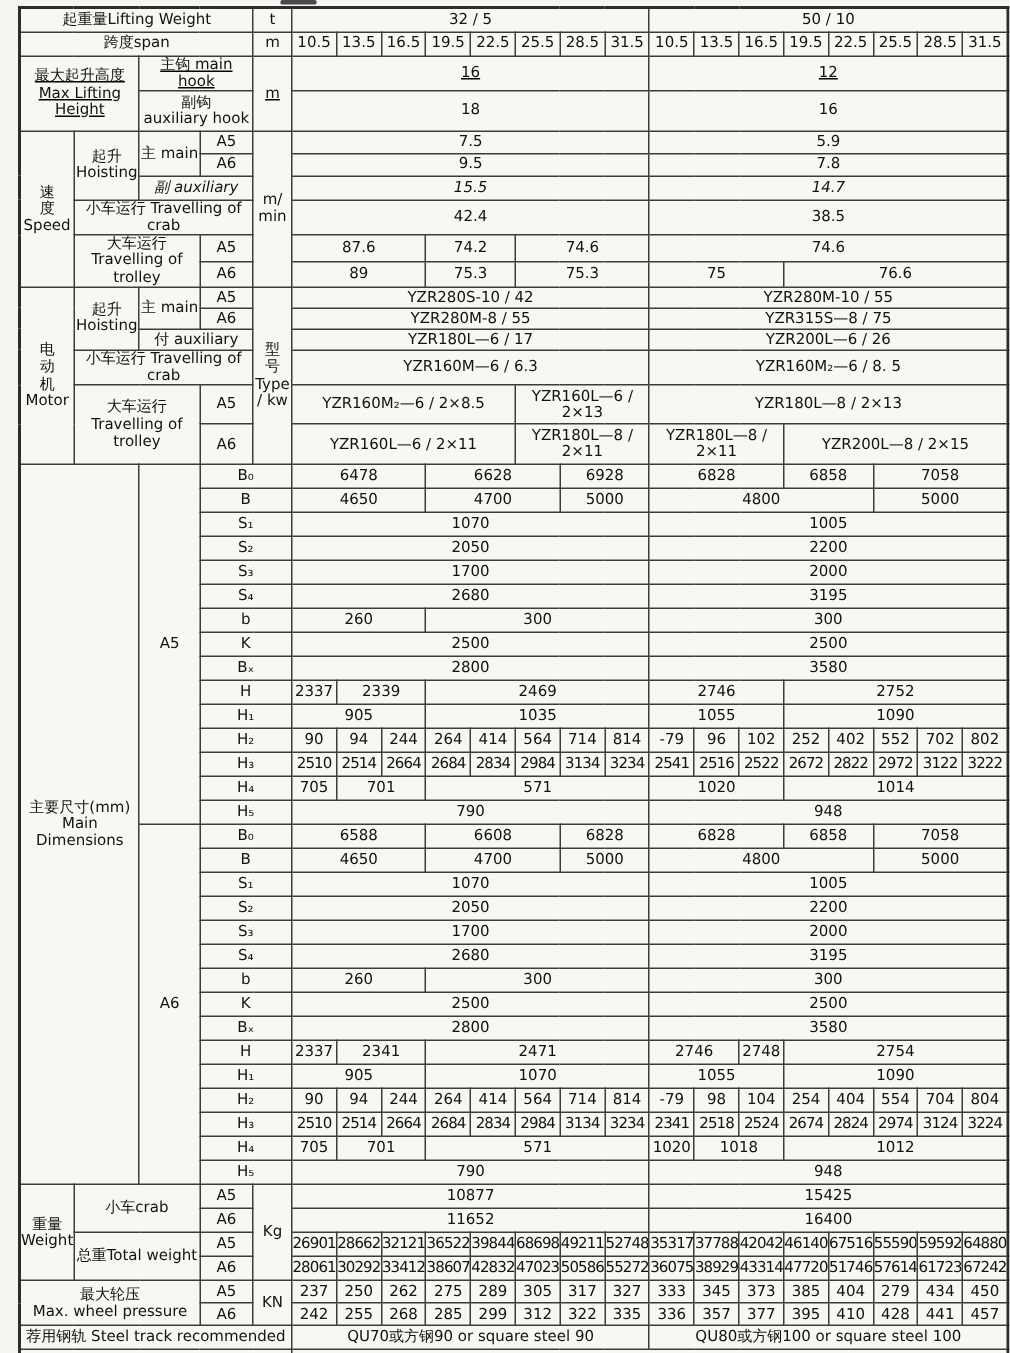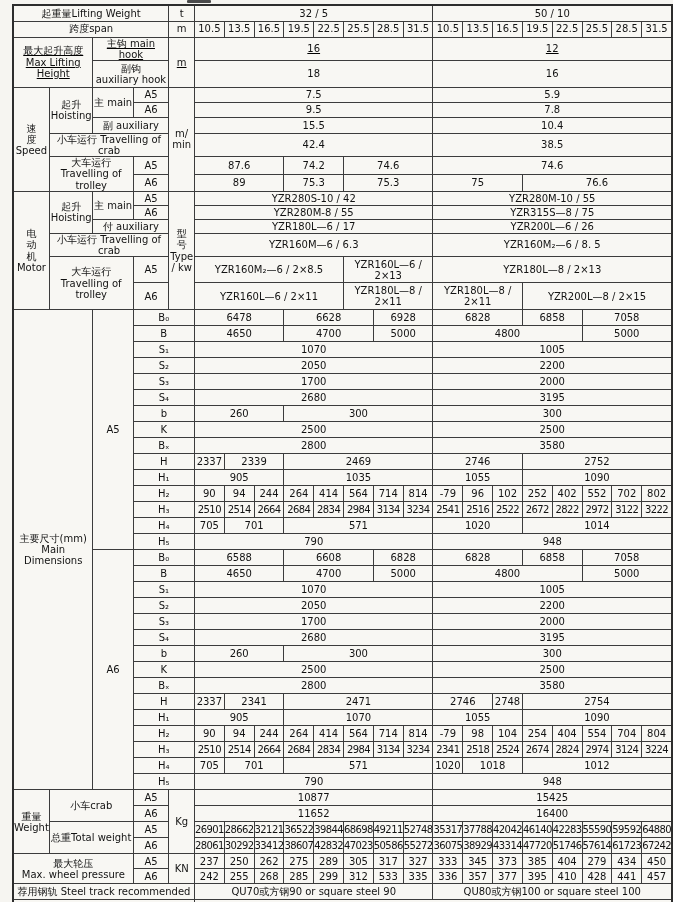--- a/index.html
+++ b/index.html
@@ -109,24 +109,24 @@
           <td rowspan="6">m/
 min</td>
           <td colspan="8">7.5</td>
           <td colspan="8">5.9</td>
         </tr>
         <tr style="height: 15px;">
           <td>A6</td>
           <td colspan="8">9.5</td>
           <td colspan="8">7.8</td>
         </tr>
-        <tr style="height: 16px;">
+        <tr style="height: 16px; font-style: italic;">
           <td colspan="2">副 auxiliary</td>
           <td colspan="8">15.5</td>
-          <td colspan="8">10.4</td>
+          <td colspan="8">14.7</td>
         </tr>
         <tr style="height: 16px;">
           <td colspan="3" class="s9">小车运行 Travelling of crab</td>
           <td colspan="8">42.4</td>
           <td colspan="8">38.5</td>
         </tr>
         <tr style="height: 15px;">
           <td colspan="2" rowspan="2" class="s9">大车运行
 Travelling of trolley</td>
           <td>A5</td>
@@ -458,21 +458,21 @@
           <td class="t9">32121</td>
           <td class="t9">36522</td>
           <td class="t9">39844</td>
           <td class="t9">68698</td>
           <td class="t9">49211</td>
           <td class="t9">52748</td>
           <td class="t9">35317</td>
           <td class="t9">37788</td>
           <td class="t9">42042</td>
           <td class="t9">46140</td>
-          <td class="t9">42283</td>
+          <td class="t9">67516</td>
           <td class="t9">55590</td>
           <td class="t9">59592</td>
           <td class="t9">64880</td>
         </tr>
         <tr style="height: 16px;">
           <td>A6</td>
           <td class="t9">28061</td>
           <td class="t9">30292</td>
           <td class="t9">33412</td>
           <td class="t9">38607</td>
@@ -512,21 +512,21 @@
           <td>450</td>
         </tr>
         <tr style="height: 15px;">
           <td>A6</td>
           <td>242</td>
           <td>255</td>
           <td>268</td>
           <td>285</td>
           <td>299</td>
           <td>312</td>
-          <td>533</td>
+          <td>322</td>
           <td>335</td>
           <td>336</td>
           <td>357</td>
           <td>377</td>
           <td>395</td>
           <td>410</td>
           <td>428</td>
           <td>441</td>
           <td>457</td>
         </tr>

